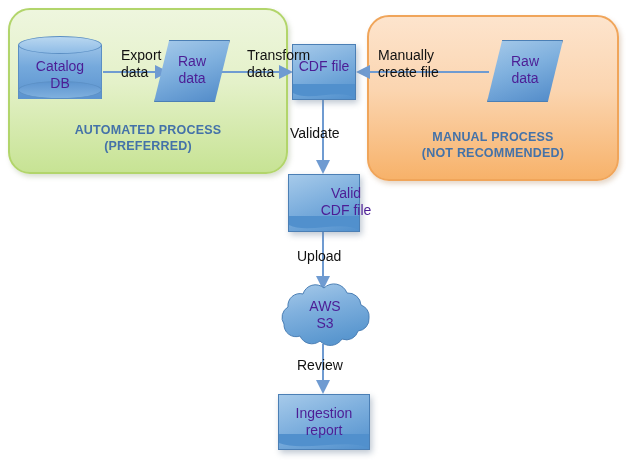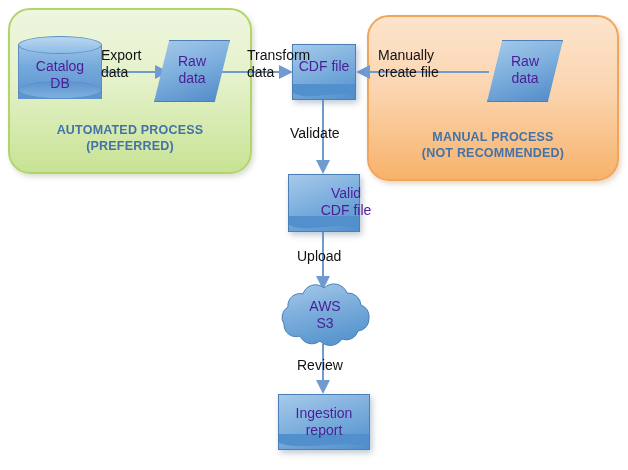--- a/index.html
+++ b/index.html
@@ -21,21 +21,21 @@
 
   
   .panel {
     position: absolute;
     border-radius: 22px;
     box-sizing: border-box;
   }
   .panel-automated {
     left: 8px;
     top: 8px;
-    width: 244px;
+    width: 280px;
     height: 166px;
     background: linear-gradient(180deg, #eef6de 0%, #e4f1c9 45%, #c7e394 100%);
     border: 2px solid #b2d56b;
     box-shadow: 2px 3px 5px rgba(120,140,90,0.28);
   }
   .panel-manual {
     left: 367px;
     top: 8px;
     width: 252px;
     height: 166px;
@@ -313,21 +313,21 @@
       <svg class="doc-wave" viewBox="0 0 92 16" preserveAspectRatio="none">
         <path d="M0,0 L92,0 L92,14 C70,4 24,18 0,9 Z" fill="#5190cd"></path>
       </svg>
     </div>
     <div class="node-text">
       <div>Ingestion</div>
       <div>report</div>
     </div>
   </div>
 
-  <div class="edge-label" style="left:101px; top:47px;">
+  <div class="edge-label" style="left:101px; top:47px;padding-left:20px;">
     <div>Export</div>
     <div>data</div>
   </div>
 
   <div class="edge-label" style="left:219px; top:47px;margin-left:28px;">
     <div>Transform</div>
     <div>data</div>
   </div>
 
   <div class="edge-label" style="left:378px; top:47px;">

